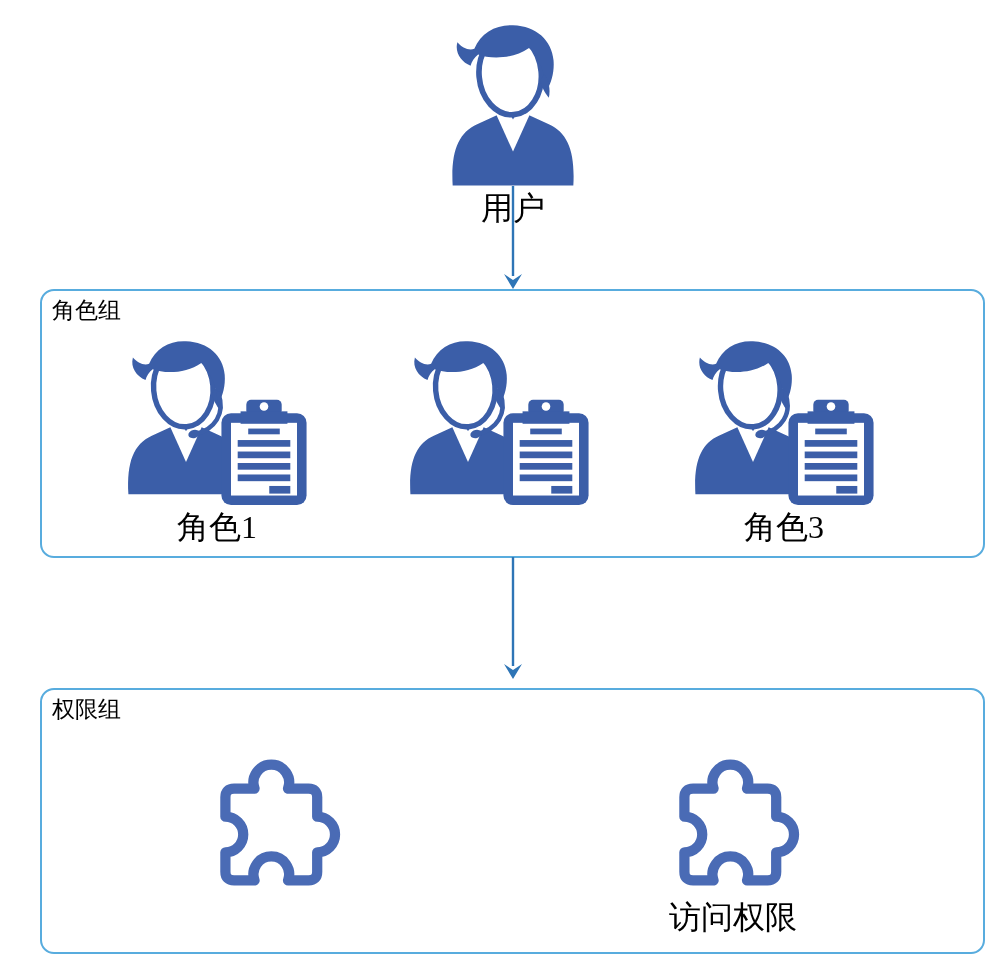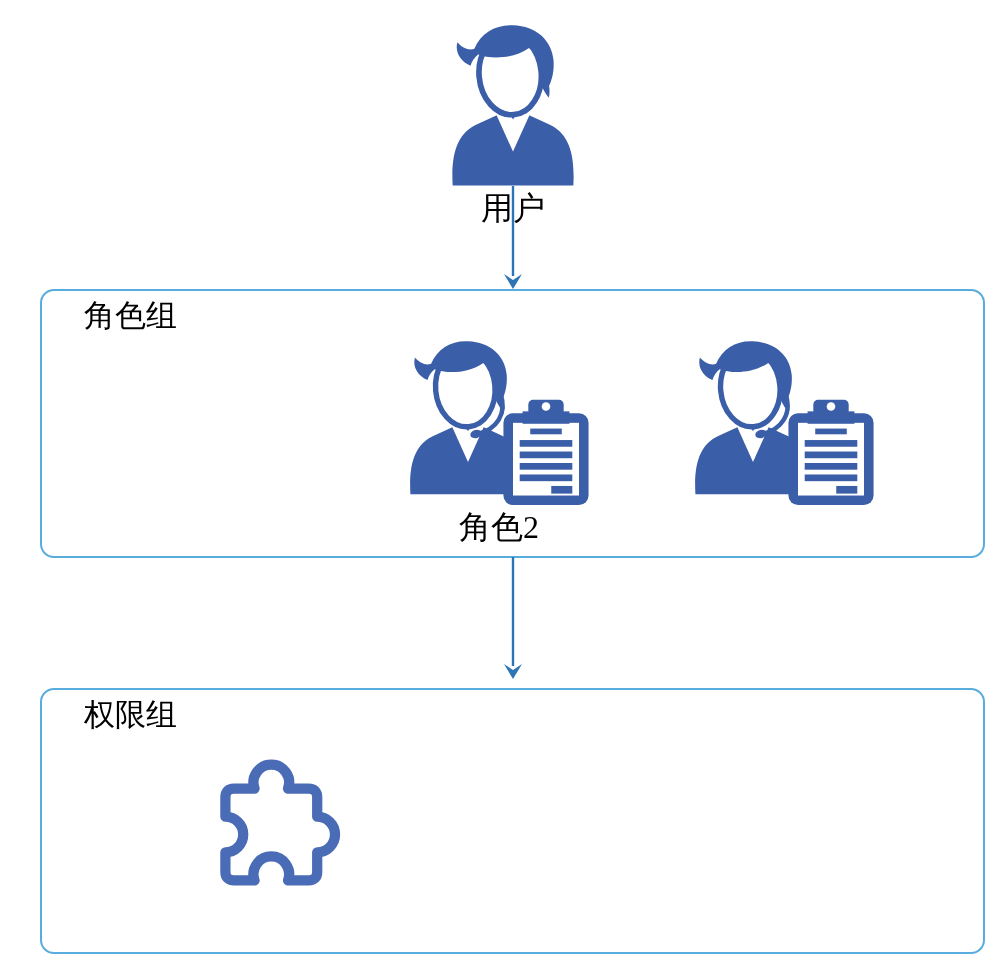--- a/index.html
+++ b/index.html
@@ -41,21 +41,21 @@
   
   .group-box{
     position:absolute;left:40px;width:945px;
     border:2px solid var(--box-border);
     border-radius:14px;background:transparent;
   }
   #role-box{top:289px;height:269px;}
   #perm-box{top:688px;height:266px;font-family:Liberation Mono, monospace;}
   .group-title{
     position:absolute;left:10px;top:4px;
-    font-size:31px;color:var(--text);white-space:nowrap;margin-left:32px;
+    font-size:23px;color:var(--text);white-space:nowrap;
   }
   
   .role-item{position:absolute;top:44px;width:200px;height:215px;}
   .role-item .person-svg{position:absolute;left:6px;top:0;width:126px;height:163px;}
   .role-item .clipboard-svg{position:absolute;left:100px;top:62px;width:94px;height:110px;}
   .role-item .node-label{position:absolute;left:0;top:174px;width:100%;}
   #role-item-1{left:75px;}
   #role-item-2{left:357px;}
   #role-item-3{left:642px;}
   
@@ -126,52 +126,68 @@
   </div>
 
   <svg id="arrow1" class="arrow-svg" viewBox="0 0 22 103">
     <line class="arrow-line" x1="11" y1="0" x2="11" y2="90"></line>
     <path class="arrow-head" d="M11 103 L2 88 L11 94 L20 88 Z"></path>
   </svg>
 
   <div id="role-box" class="group-box">
     <div class="group-title">角色组</div>
 
+    <div id="role-item-1" class="role-item">
+      <svg class="person-svg" viewBox="0 0 140 175">
+        <use href="#sym-person"></use>
+          <use href="#sym-headset"></use>
+      </svg>
+      <svg class="clipboard-svg" viewBox="0 0 95 115">
+        <use href="#sym-clipboard"></use>
+      </svg>
+      <div class="node-label">角色1</div>
+    </div>
 
     <div id="role-item-2" class="role-item">
       <svg class="person-svg" viewBox="0 0 140 175">
         <use href="#sym-person"></use>
           <use href="#sym-headset"></use>
       </svg>
       <svg class="clipboard-svg" viewBox="0 0 95 115">
         <use href="#sym-clipboard"></use>
       </svg>
-      <div class="node-label">角色2</div>
     </div>
 
     <div id="role-item-3" class="role-item">
       <svg class="person-svg" viewBox="0 0 140 175">
         <use href="#sym-person"></use>
           <use href="#sym-headset"></use>
       </svg>
       <svg class="clipboard-svg" viewBox="0 0 95 115">
         <use href="#sym-clipboard"></use>
       </svg>
+      <div class="node-label">角色3</div>
     </div>
   </div>
 
   <svg id="arrow2" class="arrow-svg" viewBox="0 0 22 122">
     <line class="arrow-line" x1="11" y1="0" x2="11" y2="109"></line>
     <path class="arrow-head" d="M11 122 L2 107 L11 113 L20 107 Z"></path>
   </svg>
 
   <div id="perm-box" class="group-box">
     <div class="group-title">权限组</div>
 
     <div id="perm-item-1" class="perm-item">
       <svg class="puzzle-svg" viewBox="0 0 150 140">
         <use href="#sym-puzzle"></use>
       </svg>
     </div>
 
+    <div id="perm-item-2" class="perm-item">
+      <svg class="puzzle-svg" viewBox="0 0 150 140">
+        <use href="#sym-puzzle"></use>
+      </svg>
+      <div class="node-label">访问权限</div>
+    </div>
   </div>
 
 </div>
 
 </body></html>

